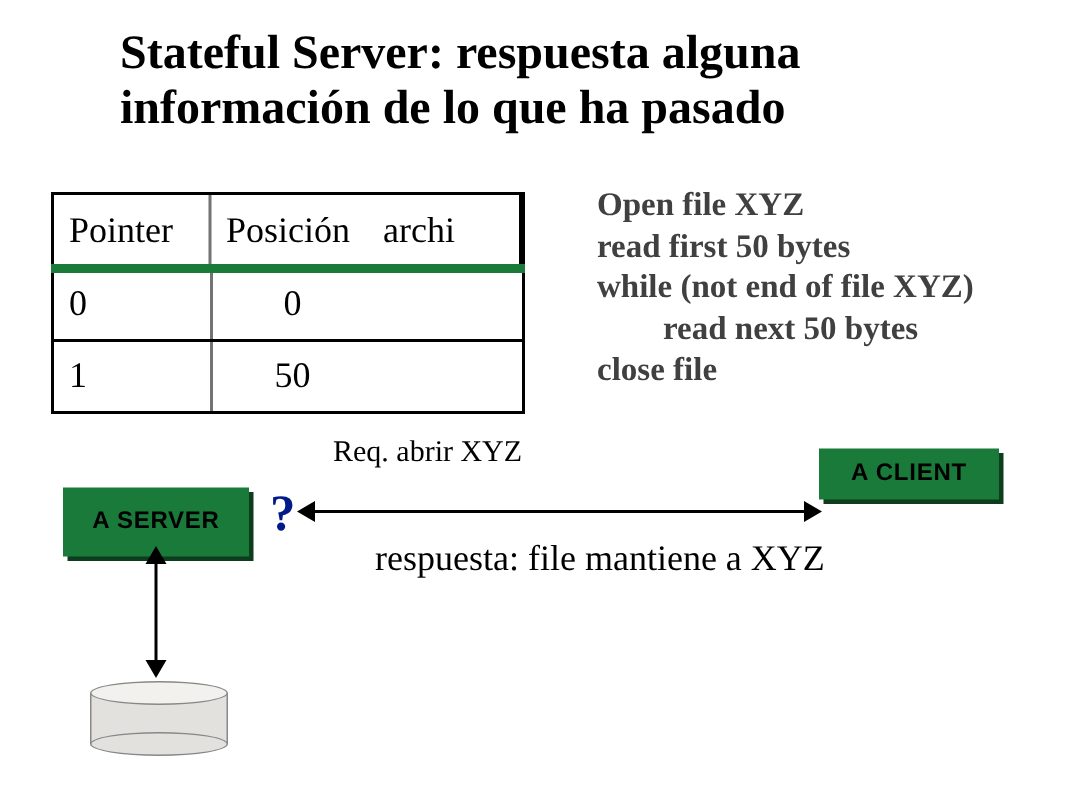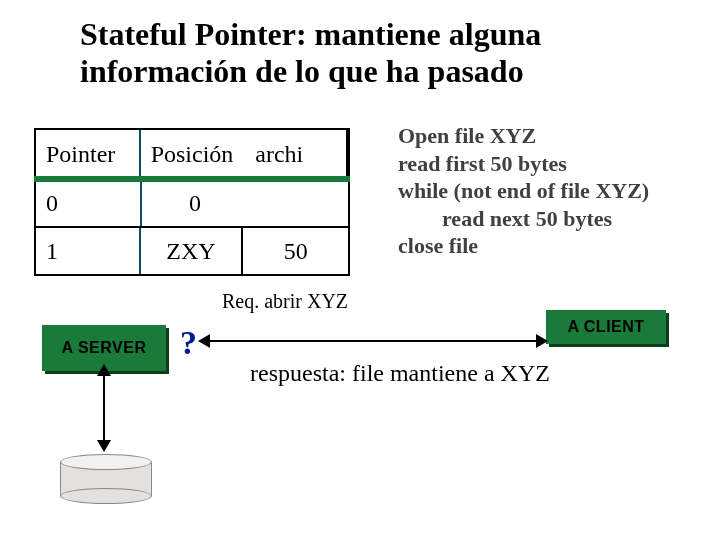--- a/index.html
+++ b/index.html
@@ -36,21 +36,21 @@
     align-items: center;
   }
   .row + .row { border-top: 2px solid #000; }
   .cell {
     font-size: 24px;
     padding: 6px 10px;
     height: 100%;
     display: flex;
     align-items: center;
   }
-  .c0 { width: 106px; border-right: 2px solid #0c4a6e; }
+  .c0 { width: 106px; border-right: 2px solid #737373; }
   .c1 { width: 104px; border-right: 2px solid #000; justify-content: center; }
   .c2 { width: 106px; justify-content: center; }
   .hdr .c1 { justify-content: flex-start; }
   .hdr .c2 { justify-content: flex-start; }
   .green-bar {
     position: absolute;
     top: 176px;
     left: 34px;
     width: 316px;
     height: 6px;
@@ -102,21 +102,21 @@
     color: #000;
     display: flex;
     align-items: center;
     justify-content: center;
     letter-spacing: 0.5px;
   }
 
   
   .client-box {
     position: absolute;
-    top: 310px;
+    top: 299px;
     left: 546px;
     width: 120px;
     height: 34px;
     background: #1a7a3a;
     box-shadow: 3px 3px 0 0 #0d3d1d;
     font-family: Arial, Helvetica, sans-serif;
     font-size: 16px;
     font-weight: bold;
     color: #000;
     display: flex;
@@ -227,35 +227,34 @@
     width: 92px;
     height: 16px;
     background: #e3e1dd;
     border: 1px solid #888;
     border-radius: 50%;
   }
 </style>
 </head>
 <body>
 
-<h1 class="title">Stateful Pointer: mantiene alguna información de lo que ha pasado</h1>
+<h1 class="title">Stateful Server: respuesta alguna información de lo que ha pasado</h1>
 
 <div class="table">
   <div class="row hdr">
     <div class="cell c0">Pointer</div>
     <div class="cell c2">Posición</div>
     <div class="cell c1">archi</div>
   </div>
   <div class="row">
     <div class="cell c0">0</div>
     <div class="cell c2">0</div>
   </div>
   <div class="row">
     <div class="cell c0">1</div>
-    <div class="cell c1">ZXY</div>
     <div class="cell c2">50</div>
   </div>
 </div>
 <div class="green-bar"></div>
 
 <div class="code">Open file XYZ
 read first 50 bytes
 while (not end of file XYZ)
         read next 50 bytes
 close file</div>

